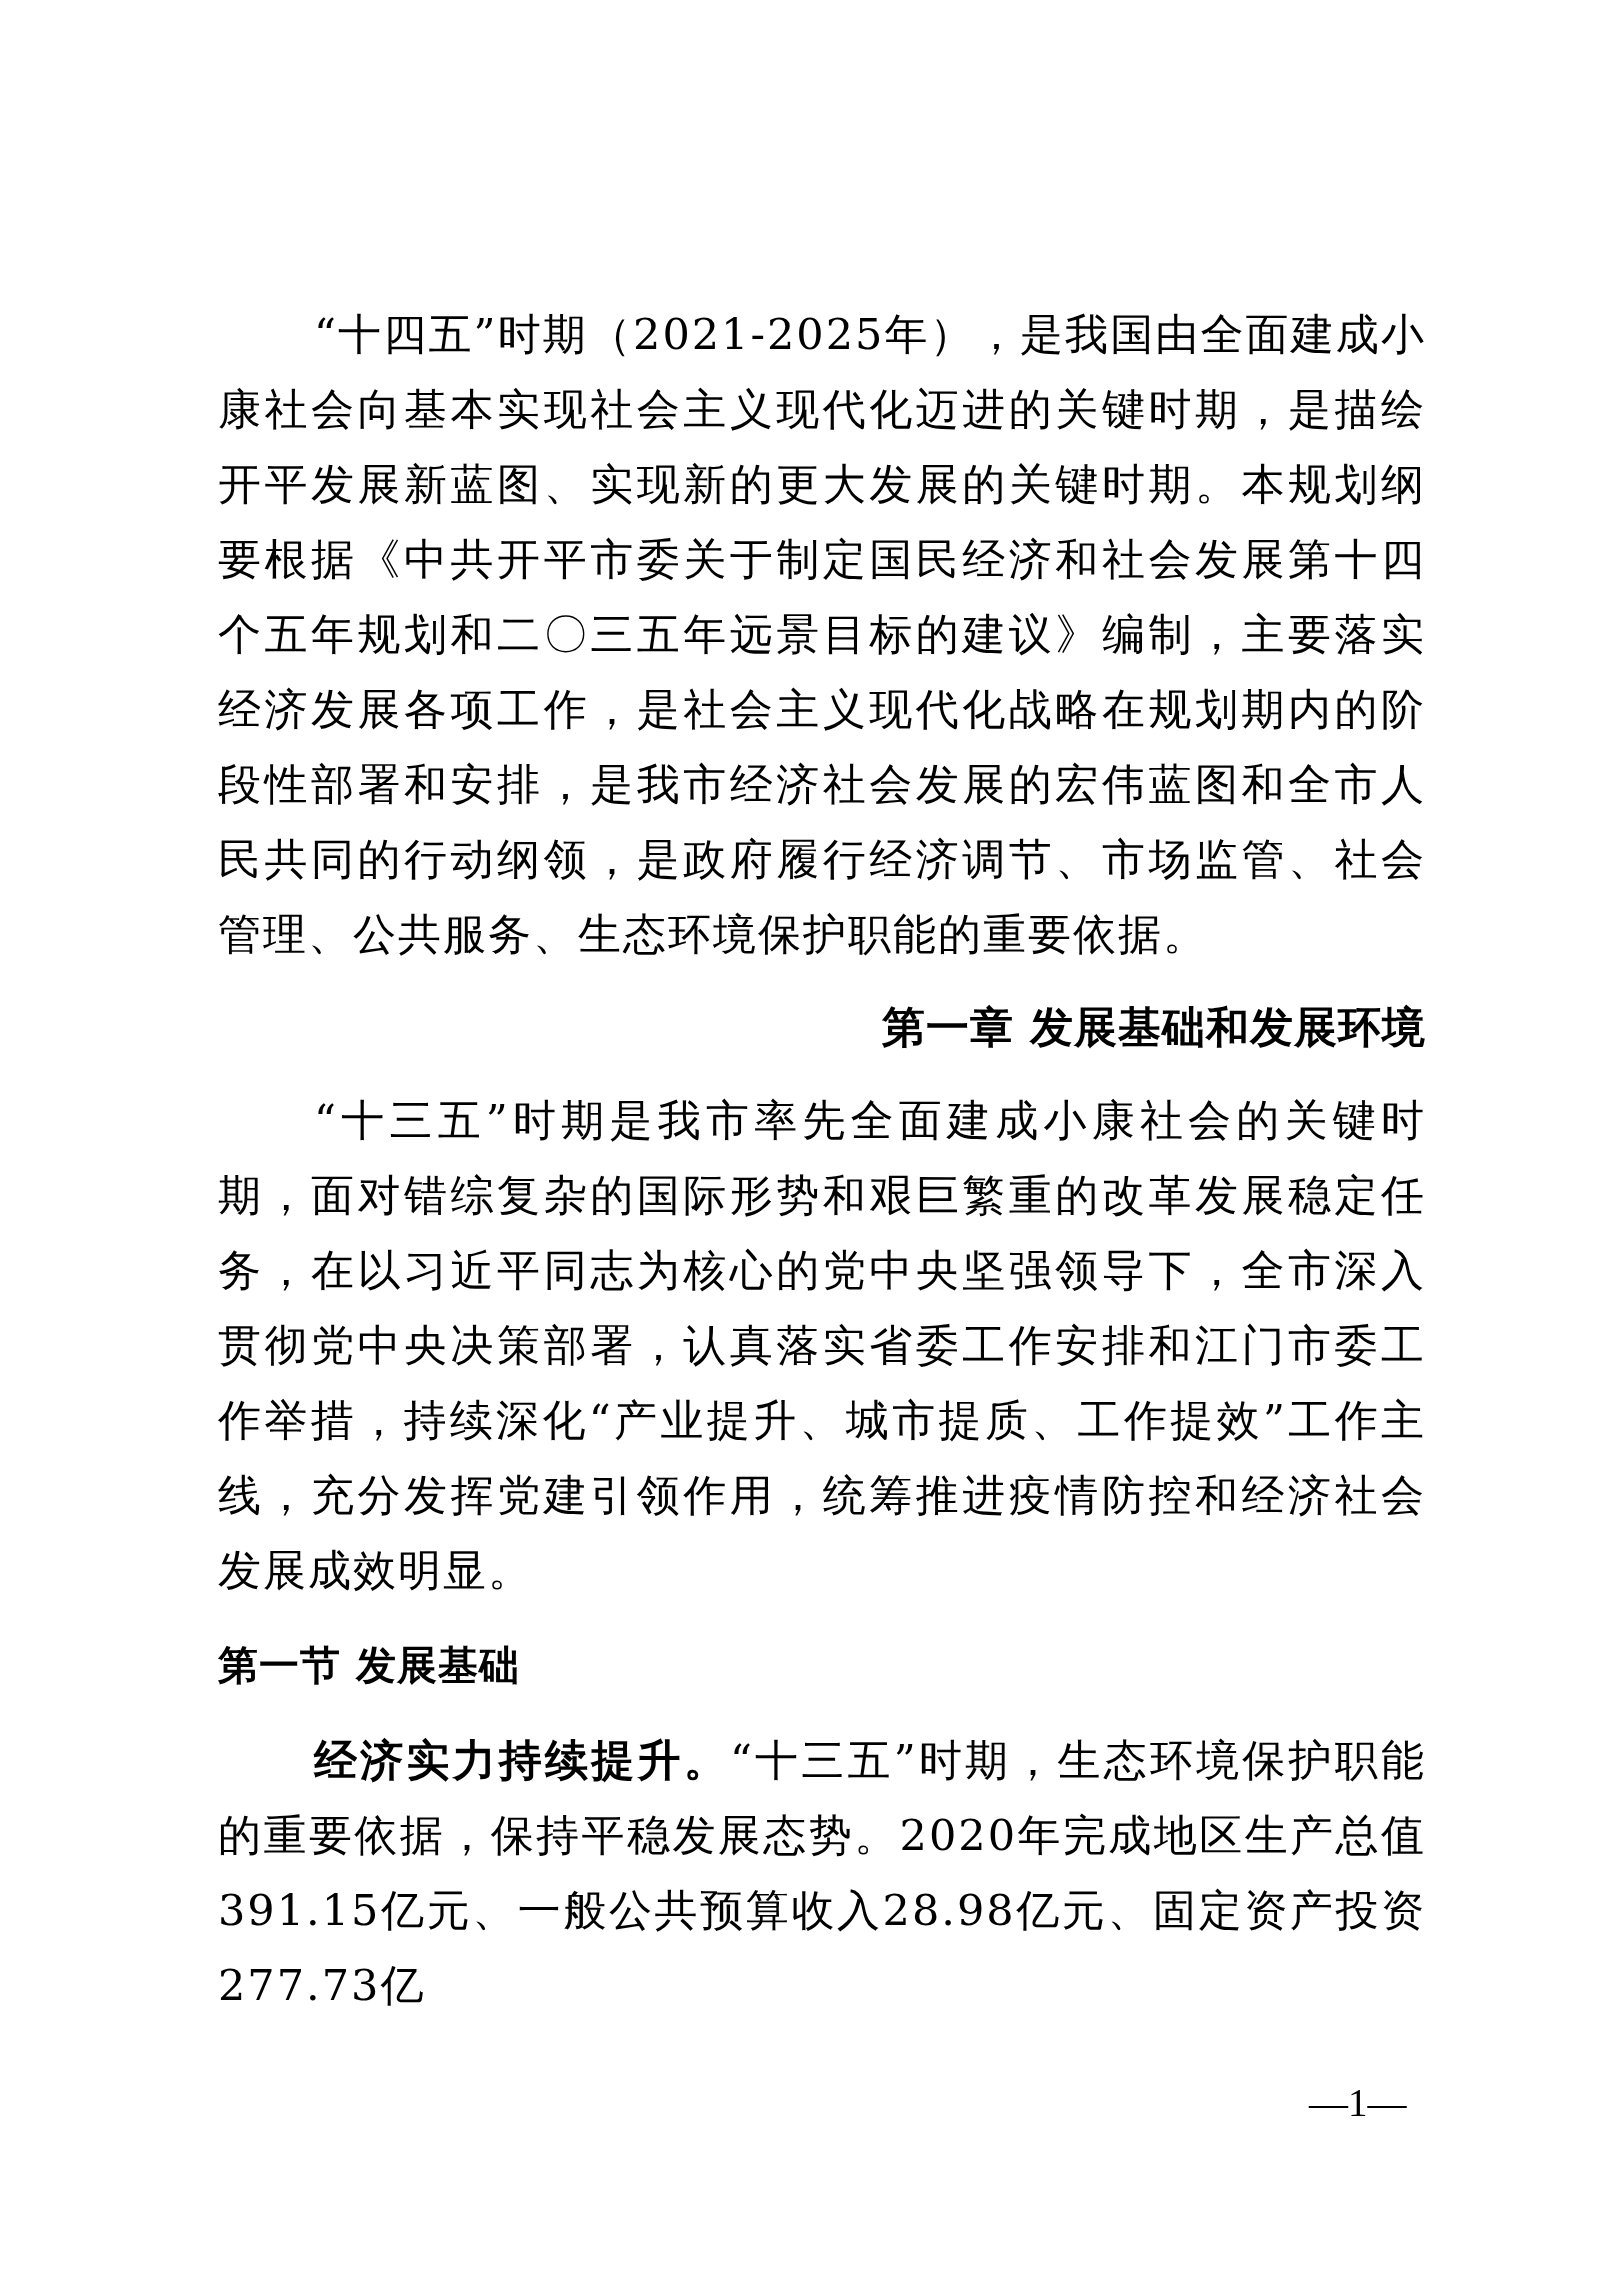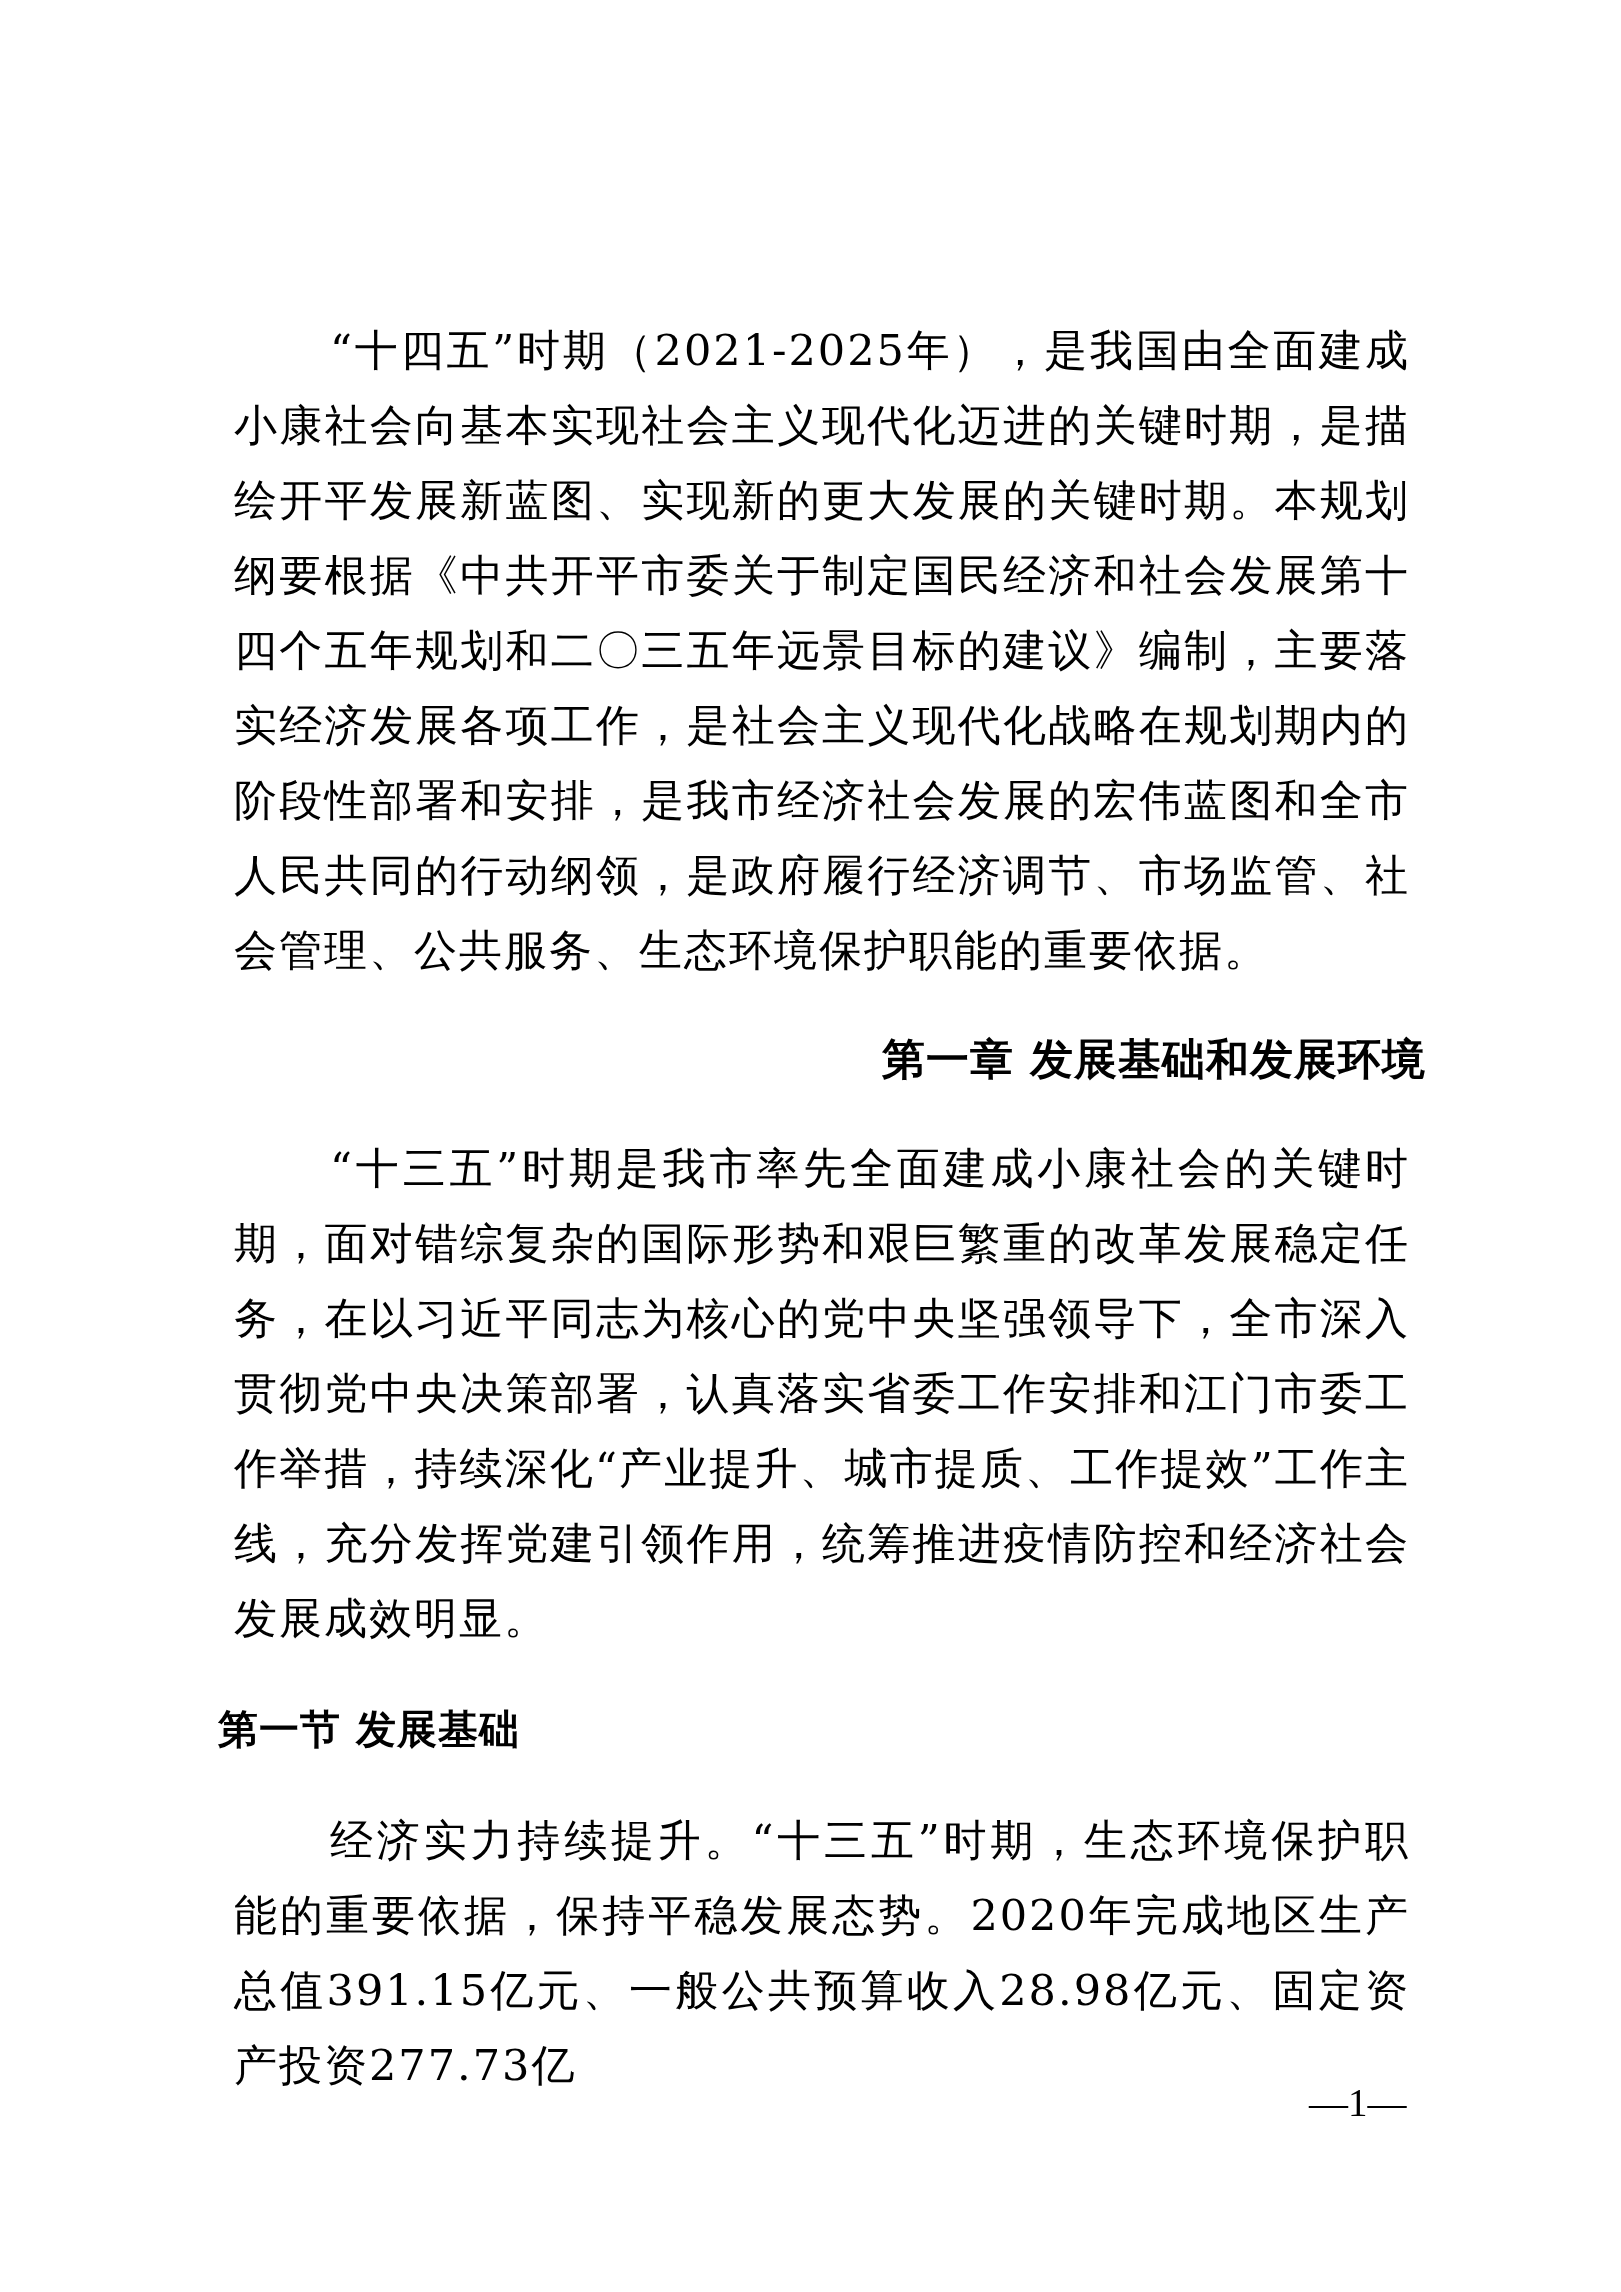--- a/index.html
+++ b/index.html
@@ -21,32 +21,32 @@
     width: 1621px; height: 2293px;
     background: #fff;
   }
   .content {
     position: absolute;
     left: 218px;
     top: 297px;
     width: 1208px;
   }
   .para {
-    margin: 16px;
+    margin: 0;
     font-size: 43px;
     line-height: 75px;
     text-align: justify;
     text-justify: inter-character;
     text-indent: 96px;
     letter-spacing: 2px;
     font-weight: normal;
   }
   .para .lead {
     font-family: "DejaVu Sans", "Liberation Sans", sans-serif;
-    font-weight: normal;
+    font-weight: bold;
   }
   .chapter-title {
     margin: 0;
     font-family: "DejaVu Sans", "Liberation Sans", sans-serif;
     font-weight: bold;
     font-size: 43px;
     line-height: 74px;
     text-align: right;
     letter-spacing: 1px;
   }

